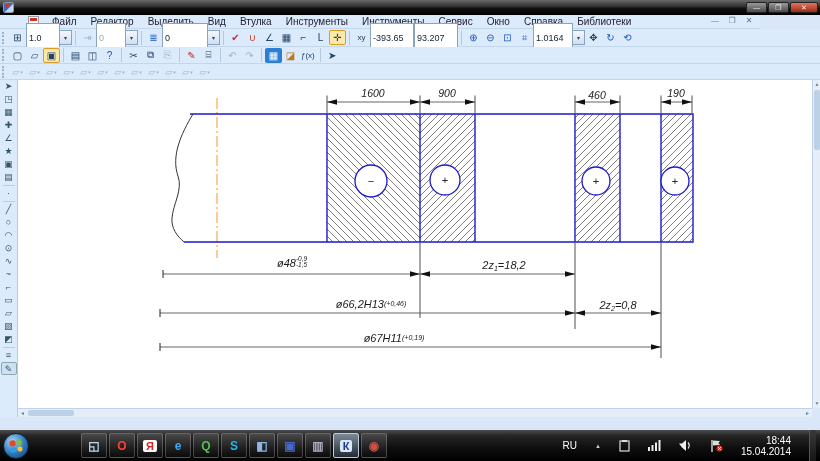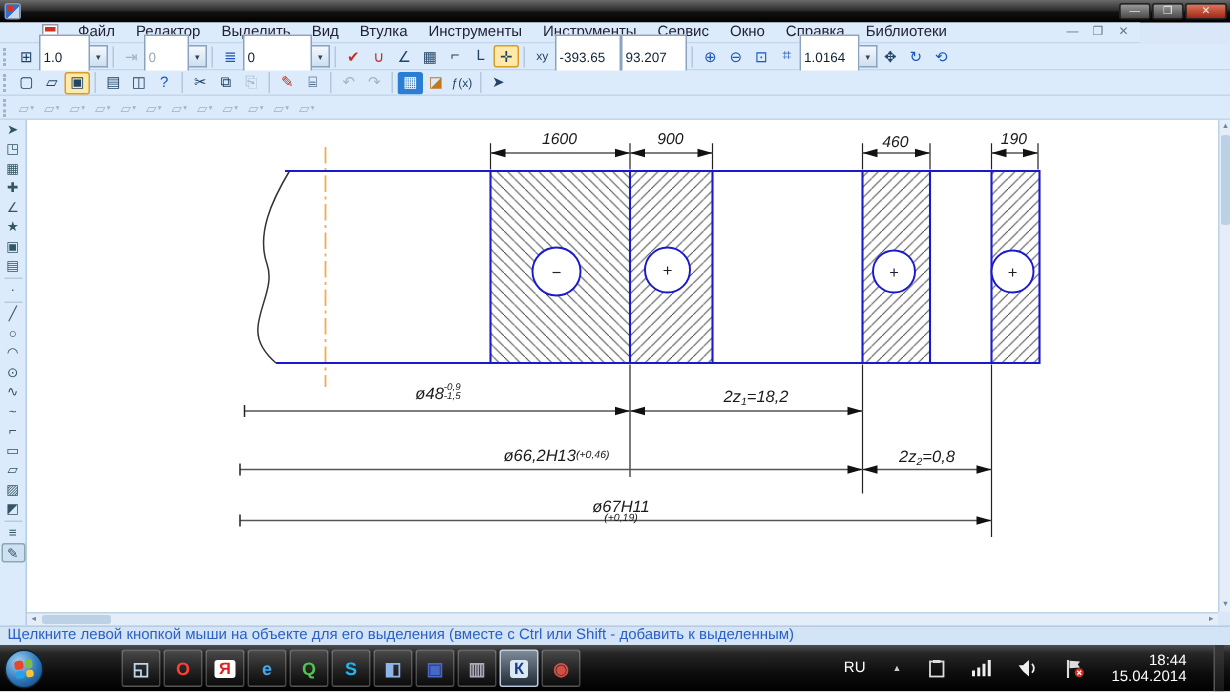--- a/index.html
+++ b/index.html
@@ -406,40 +406,37 @@
     </div>
     <div class="dim" style="left:353px; top:218px;">
       <span>ø66,2H13</span>
         <sup>(+0,46)</sup>
     </div>
     <div class="dim" style="left:600px; top:218px;">
       <span>2z</span>
         <sub>2</sub>
         <span> =0,8</span>
     </div>
-    <div class="dim" style="left:396px; top:252px;flex-direction:column;">
+    <div class="dim" style="left:376px; top:252px;">
       <span>ø67H11</span>
         <sup>(+0,19)</sup>
     </div>
   </div>
 
   <div class="vscroll">
     <div class="arr" style="top:0;">▲</div>
     <div class="thumb"></div>
     <div class="arr" style="bottom:0;">▼</div>
   </div>
   <div class="hscroll">
     <div class="arr" style="left:0;">◄</div>
     <div class="thumb"></div>
     <div class="arr" style="right:0;">►</div>
   </div>
 
-  <div class="statusbar">
-    <span>Щелкните левой кнопкой мыши на объекте для его выделения (вместе с Ctrl или Shift - добавить к выделенным)</span>
-  </div>
 
   <div class="taskbar">
     <div class="orb">
         <div class="orbflag">
           <i></i>
           <i></i>
           <i></i>
           <i></i>
         </div>
       </div>

